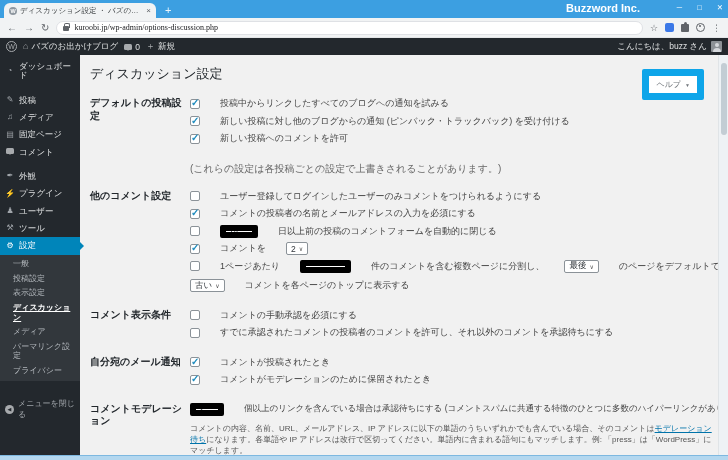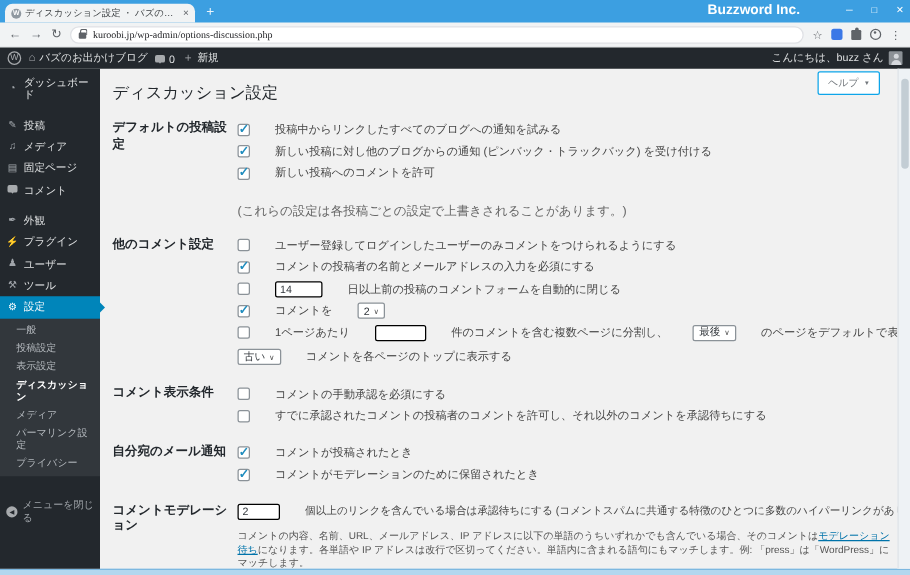--- a/index.html
+++ b/index.html
@@ -62,38 +62,38 @@
   .sidebar { width:80px; background:#23282d; flex-shrink:0; padding-top:3px; font-size:8.5px; color:#dee0e1; }
   .menu-item { display:flex; align-items:center; gap:4px; padding:4px 5px; position:relative; line-height:1.1; }
   .mi-icon { width:10px; color:#a0a5aa; font-size:8px; text-align:center; flex-shrink:0; }
   .menu-item.active { background:#0085ba; color:#fff; }
   .menu-item.active .mi-icon { color:#fff; }
   .menu-item.active::after { content:''; position:absolute; left:100%; top:50%; margin-top:-4px;
                              border:4px solid transparent; border-left:4px solid #0085ba; }
   .sep { height:7px; }
   .submenu { background:#32373c; padding:2px 0 3px; }
   .sub-item { padding:2.5px 6px 2.5px 13px; color:#b4b9be; font-size:8px; line-height:1.2; }
-  .sub-item.current { color:#fff; font-weight:bold; }
+  .sub-item.current { color:#fff; font-weight:bold;text-decoration:underline; }
   .collapse { margin-top:13px; display:flex; align-items:center; gap:4px; padding:4px 5px; color:#a0a5aa; font-size:8px; }
   .collapse-icon { width:9px; height:9px; border-radius:50%; background:#a7aaad; color:#23282d; font-size:5px;
                    display:flex; align-items:center; justify-content:center; flex-shrink:0; }
 
   .content { flex:1; position:relative; padding:8px 8px 0 10px; overflow:hidden; }
   h1.page-title { font-size:13px; font-weight:400; color:#23282d; margin:2px 0 12px; }
-  .help-btn { position:absolute; top:2px; right:14px; background:#fff; border:1px solid #0ea5e9; border-radius:2px;
+  .help-btn { position:absolute; top:14px; right:14px; background:#fff; border:7px solid #0ea5e9; border-radius:2px;
               padding:3px 7px; font-size:8px; color:#72777c; display:flex; align-items:center; gap:4px; }
   .help-chev { font-size:5px; color:#72777c; }
 
   .section { display:grid; grid-template-columns:100px 1fr; margin-bottom:12px; }
   .sec-label { font-size:10px; font-weight:bold; color:#23282d; padding-top:2px; line-height:1.25; }
   .row { display:flex; align-items:center; gap:20px; min-height:17.5px; font-size:9px; color:#444; white-space:nowrap; }
   .cb { width:10px; height:10px; border:1px solid #8b9298; border-radius:2px; background:#fff;
         position:relative; flex-shrink:0; }
   .cb.on::after { content:"✓"; position:absolute; left:0px; top:-2.5px; font-size:10px; color:#1e8cbe; font-weight:bold; }
-  .num { border:1px solid #000000; border-radius:2px; height:13px; font-size:8.5px; padding:0 3px;
+  .num { border:6px solid #000000; border-radius:2px; height:13px; font-size:8.5px; padding:0 3px;
          font-family:inherit; color:#32373c; background:#fff; }
   .w38 { width:38px; } .w40 { width:40px;padding-left:36px; } .w34 { width:34px; }
   .sel { display:inline-flex; align-items:center; gap:3px; border:1px solid #8b9298; border-radius:2px;
          background:#fff; padding:0 4px; font-size:8.5px; color:#32373c; height:13px; }
   .chev { font-size:6px; color:#555; }
   .note { font-size:10px; color:#666; margin-top:14px; }
   .mod-row { font-size:8.5px; }
   .desc { font-size:8px; color:#555; margin:5px 0 4px; line-height:11px; max-width:522px; white-space:normal; }
   .link { color:#0073aa; text-decoration:underline; }
 

